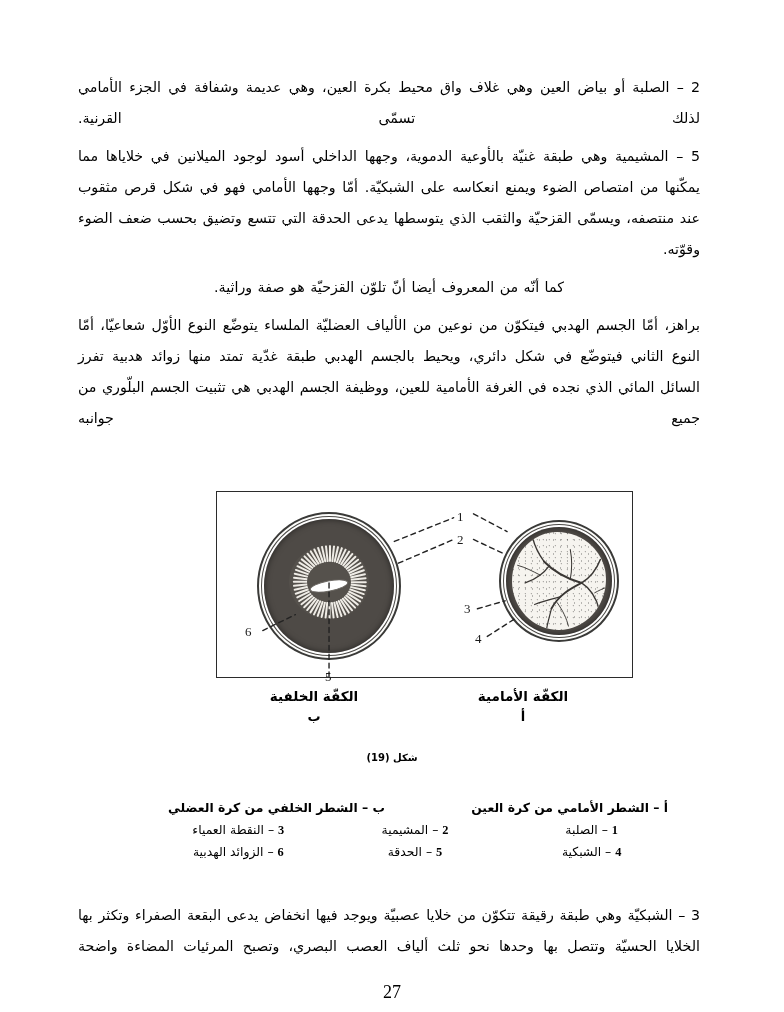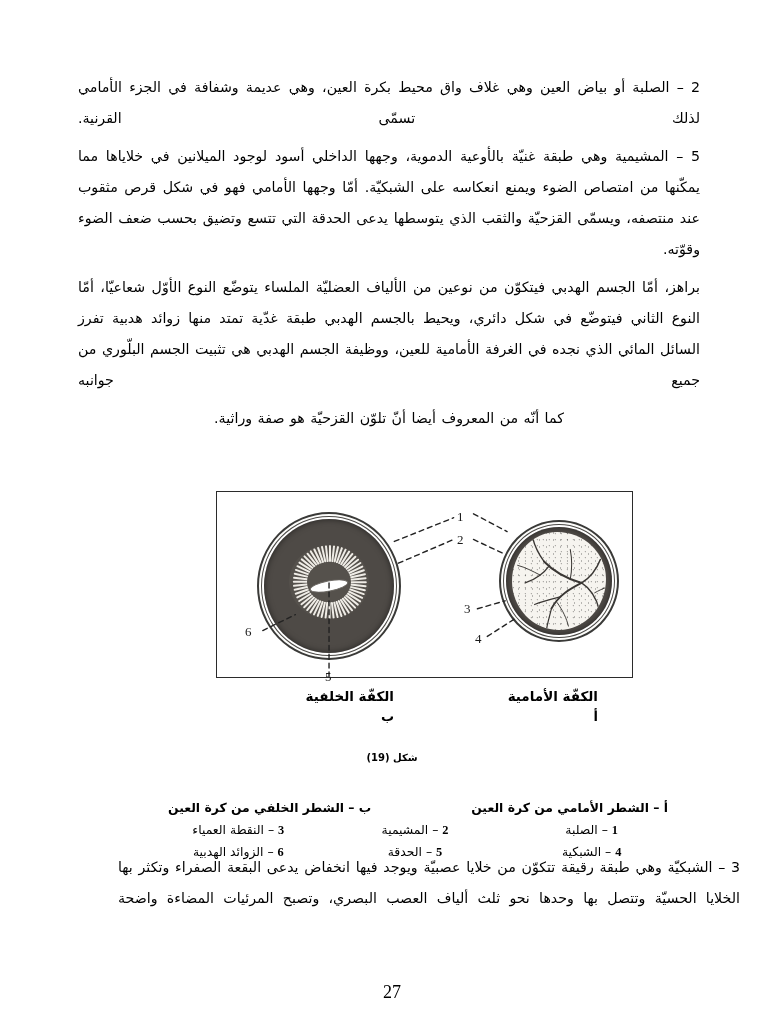--- a/index.html
+++ b/index.html
@@ -187,21 +187,21 @@
   
   .cap-row {
     position: absolute;
     left: 216px;
     top: 688px;
     width: 417px;
     height: 50px;
   }
   .cap {
     position: absolute;
-    text-align: right;
+    text-align: center;
     direction: rtl;
     font-size: 13.5px;
     font-weight: 600;
   }
   .cap .letter {
     display: block;
     margin-top: 5px;
     font-size: 13px;
     font-weight: 600;
   }
@@ -259,22 +259,22 @@
   }
 </style>
 </head>
 <body>
 
 <div class="page">
 
   <div class="content">
     <p class="para">2 – الصلبة أو بياض العين وهي غلاف واق محيط بكرة العين، وهي عديمة وشفافة في الجزء الأمامي لذلك تسمّى القرنية.</p>
     <p class="para">5 – المشيمية وهي طبقة غنيّة بالأوعية الدموية، وجهها الداخلي أسود لوجود الميلانين في خلاياها مما يمكّنها من امتصاص الضوء ويمنع انعكاسه على الشبكيّة. أمّا وجهها الأمامي فهو في شكل قرص مثقوب عند منتصفه، ويسمّى القزحيّة والثقب الذي يتوسطها يدعى الحدقة التي تتسع وتضيق بحسب ضعف الضوء وقوّته.</p>
+    <p class="para indent-note">كما أنّه من المعروف أيضا أنّ تلوّن القزحيّة هو صفة وراثية.</p>
     <p class="para">براهز، أمّا الجسم الهدبي فيتكوّن من نوعين من الألياف العضليّة الملساء يتوضّع النوع الأوّل شعاعيّا، أمّا النوع الثاني فيتوضّع في شكل دائري، ويحيط بالجسم الهدبي طبقة غدّية تمتد منها زوائد هدبية تفرز السائل المائي الذي نجده في الغرفة الأمامية للعين، ووظيفة الجسم الهدبي هي تثبيت الجسم البلّوري من جميع جوانبه</p>
-    <p class="para indent-note">كما أنّه من المعروف أيضا أنّ تلوّن القزحيّة هو صفة وراثية.</p>
   </div>
 
   <div class="figure-wrap">
 
     <div class="figure-box">
 
       <div class="eye eye-left">
         <div class="ring-outer"></div>
         <div class="ring-sclera"></div>
         <div class="ring-choroid"></div>
@@ -396,31 +396,31 @@
         <span>الكفّة الخلفية</span>
         <span class="letter">ب</span>
       </div>
     </div>
 
     <div class="fig-title">شكل (19)</div>
 
     <div class="legend">
       <div class="legend-heads">
         <span class="legend-head-right">أ – الشطر الأمامي من كرة العين</span>
-        <span class="legend-head-left">ب – الشطر الخلفي من كرة العين</span>
+        <span class="legend-head-left">ب – الشطر الخلفي من كرة العضلي</span>
       </div>
       <div class="legend-grid">
         <div><span class="n">1</span> – <span>الصلبة</span></div>
         <div><span class="n">2</span> – <span>المشيمية</span></div>
         <div><span class="n">3</span> – <span>النقطة العمياء</span></div>
         <div><span class="n">4</span> – <span>الشبكية</span></div>
         <div><span class="n">5</span> – <span>الحدقة</span></div>
         <div><span class="n">6</span> – <span>الزوائد الهدبية</span></div>
       </div>
     </div>
   </div>
 
-  <div class="content" style="top:852px;margin-left:40px;">
+  <div class="content" style="top:900px;">
     <p class="para">3 – الشبكيّة وهي طبقة رقيقة تتكوّن من خلايا عصبيّة ويوجد فيها انخفاض يدعى البقعة الصفراء وتكثر بها الخلايا الحسيّة وتتصل بها وحدها نحو ثلث ألياف العصب البصري، وتصبح المرئيات المضاءة واضحة</p>
   </div>
 
   <div class="page-number">27</div>
 </div>
 
 </body></html>

